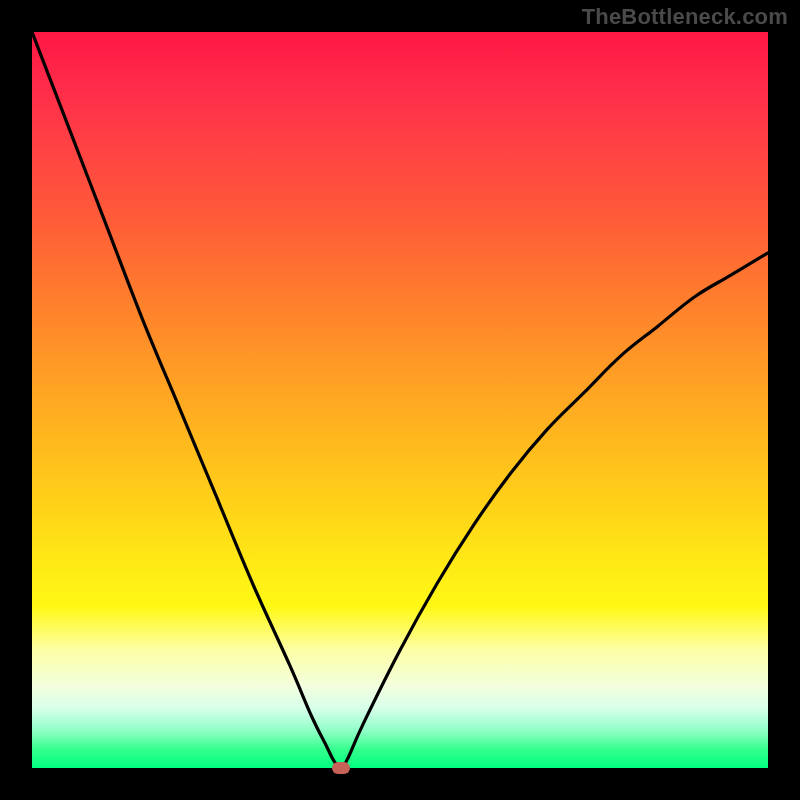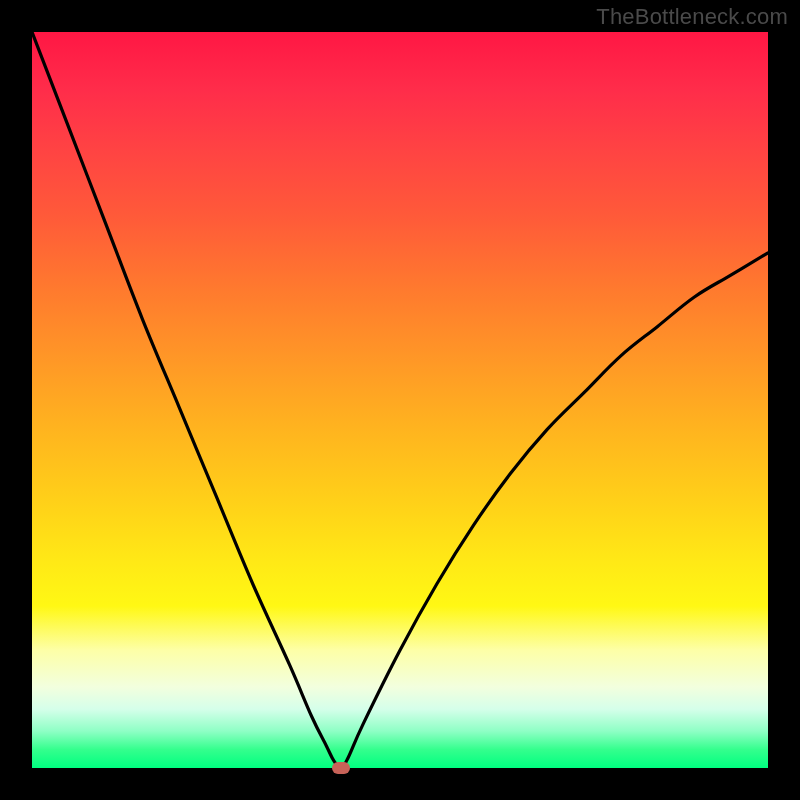--- a/index.html
+++ b/index.html
@@ -10,21 +10,21 @@
     position: relative;
     font-family: Arial, sans-serif;
     overflow: hidden;
   }
   .watermark {
     position: absolute;
     top: 4px;
     right: 12px;
     color: #4a4a4a;
     font-size: 22px;
-    font-weight: 400;
+    font-weight: 700;
     z-index: 10;
     letter-spacing: 0.2px;
   }
   .plot-area {
     position: absolute;
     left: 32px;
     top: 32px;
     width: 736px;
     height: 736px;
     background: linear-gradient(to bottom,

